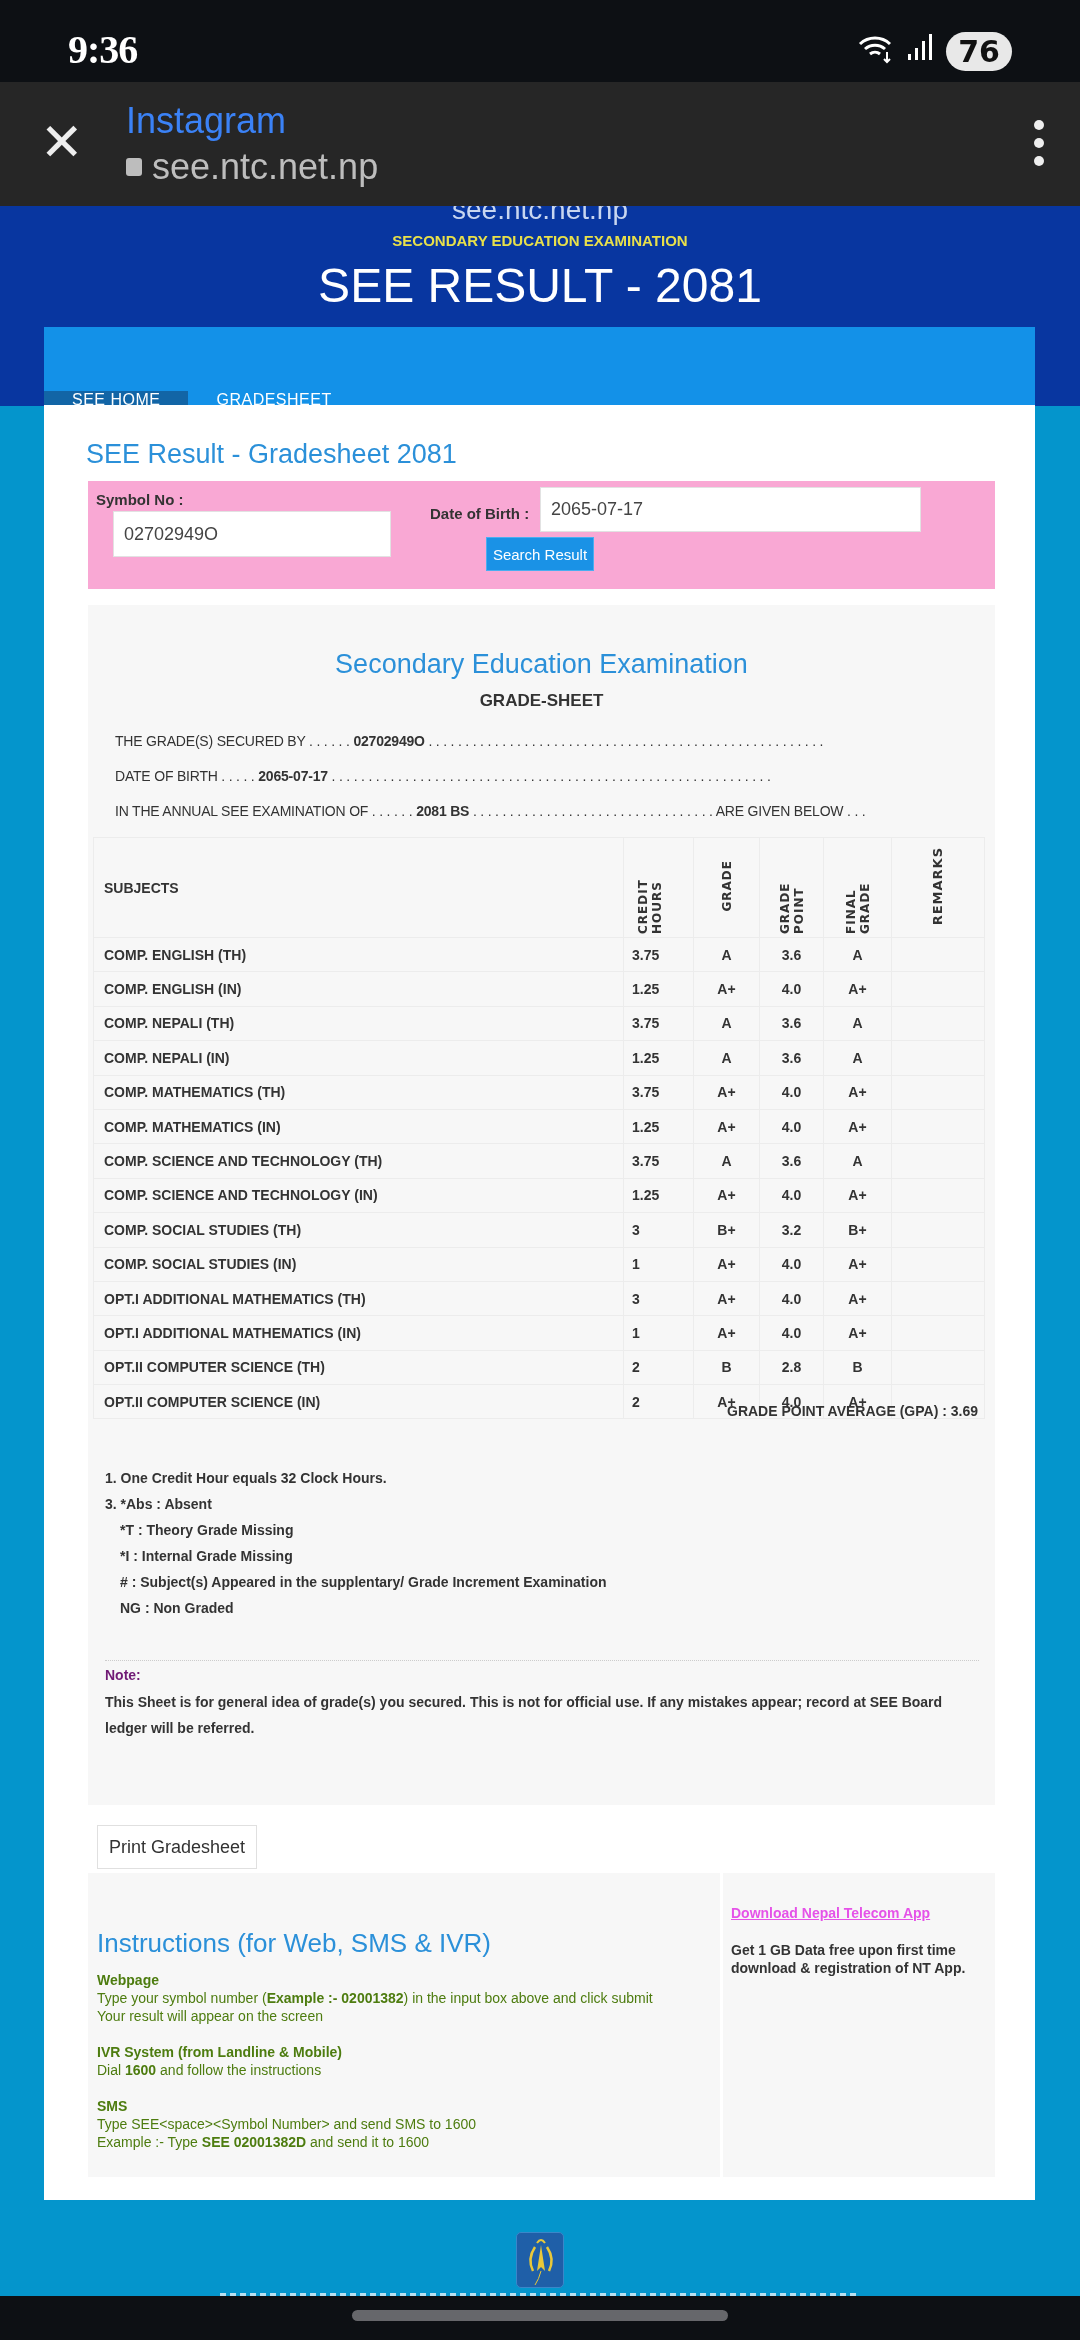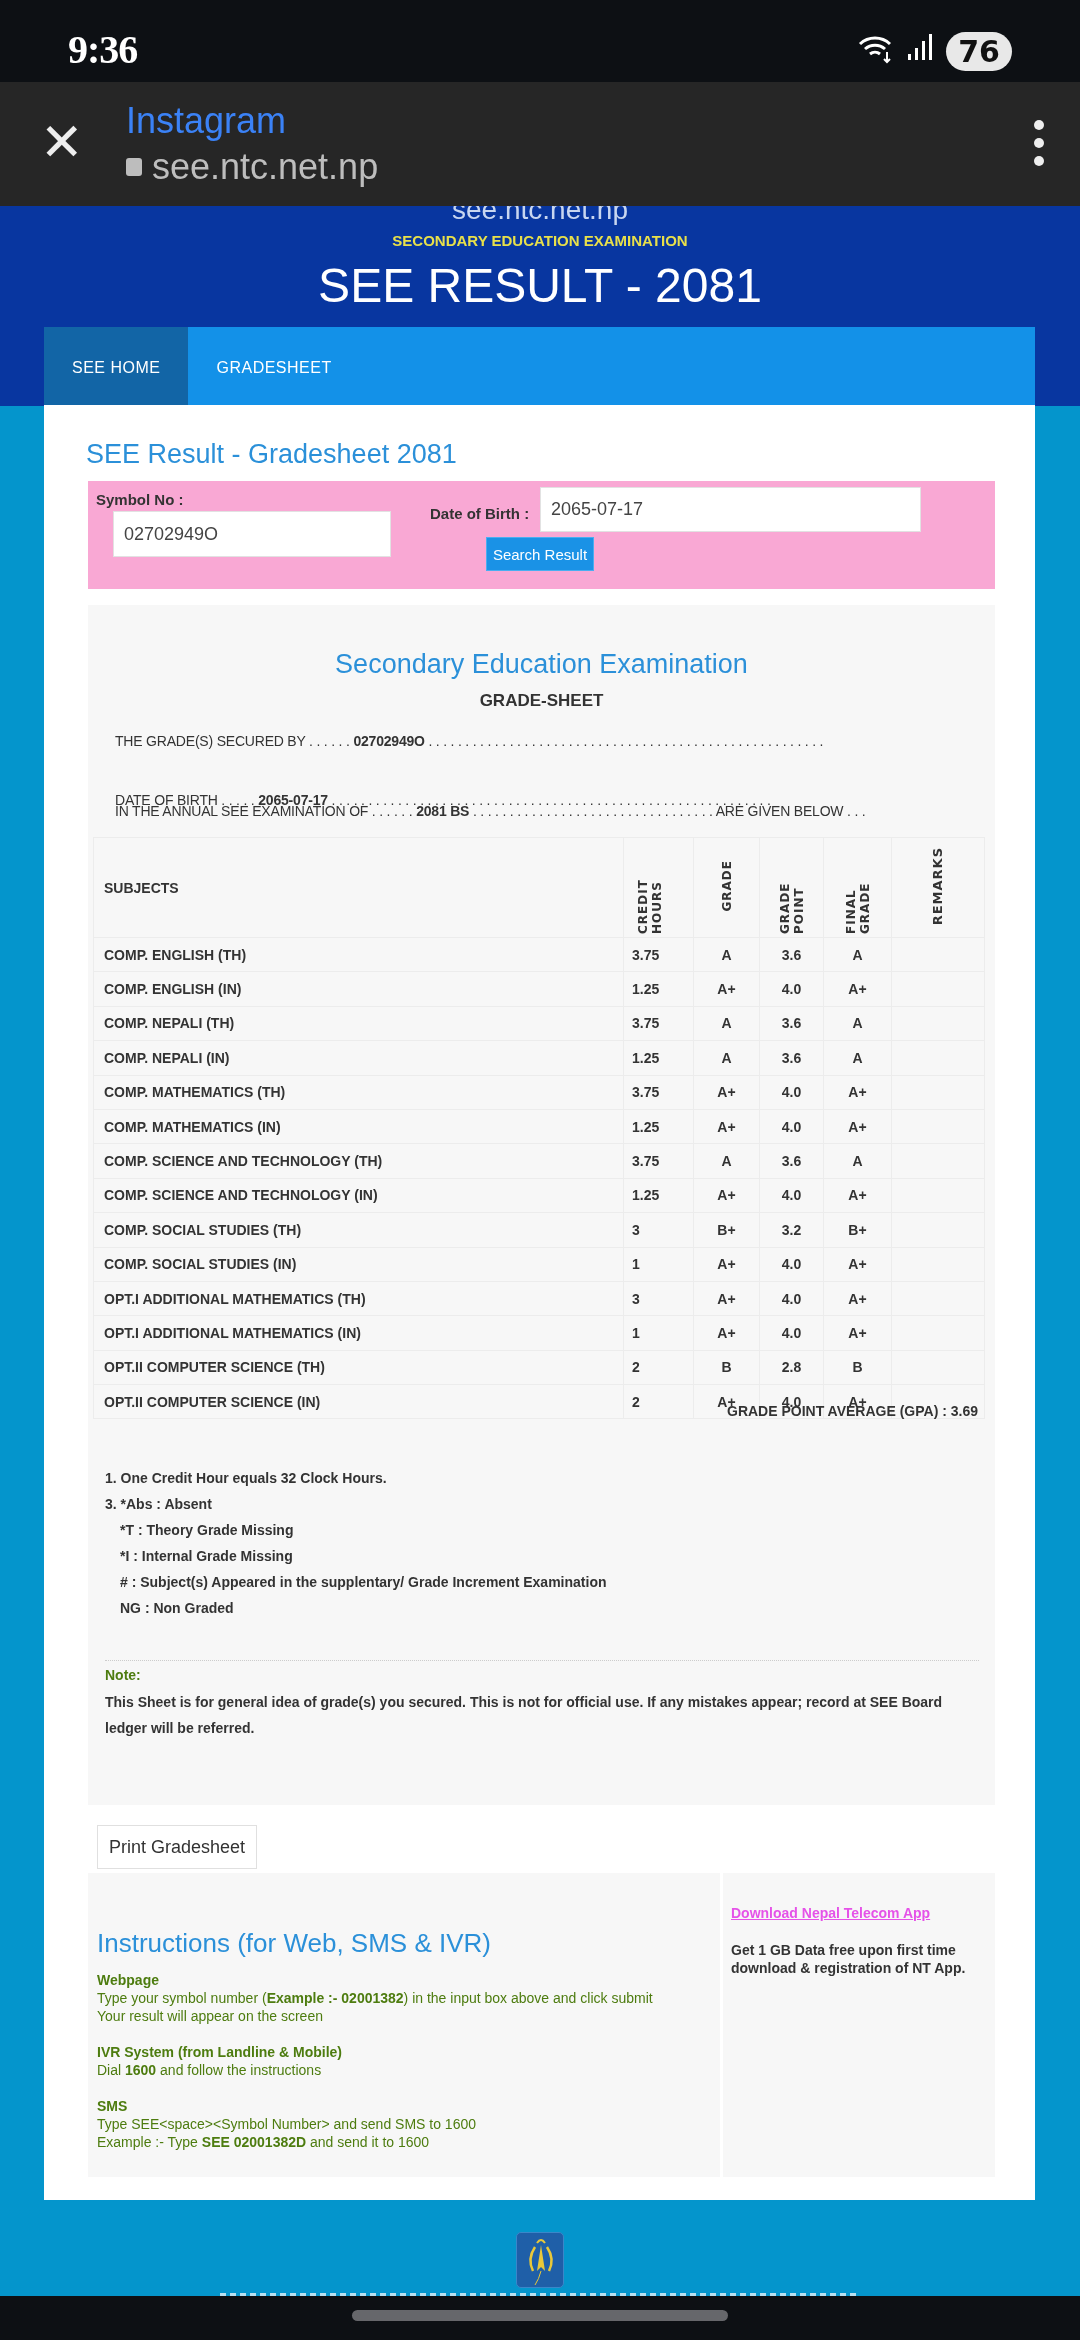--- a/index.html
+++ b/index.html
@@ -21,21 +21,21 @@
   .kebab { position: absolute; right: 36px; top: 38px; display: flex; flex-direction: column; gap: 8px; }
   .kebab span { width: 10px; height: 10px; background: #eee; border-radius: 50%; }
 
   
   .site-header { position: absolute; top: 206px; left: 0; width: 1080px; height: 200px; background: #0836a0; text-align: center; color: #fff; overflow: hidden; }
   .site-domain { position: absolute; top: -12px; width: 100%; font-size: 28px; color: #c8d6f0; }
   .site-sub { position: absolute; top: 26px; width: 100%; font-size: 15px; font-weight: bold; color: #e8e04a; }
   .site-title { position: absolute; top: 52px; width: 100%; font-size: 48px; color: #fff; }
 
   
-  .nav { position: absolute; top: 327px; left: 44px; width: 991px; height: 82px; background: #1391e8; display: flex; }
+  .nav { position: absolute; top: 327px; left: 44px; width: 991px; height: 82px; background: #1391e8; display: flex; align-items: flex-end; }
   .nav-item { color: #fff; font-size: 16px; letter-spacing: 0.5px; display: flex; align-items: center; padding: 0 28px; }
   .nav-item.active { background: #1265a6; }
 
   
   .main { position: absolute; top: 405px; left: 44px; width: 991px; height: 1795px; background: #fff; }
   .page-title { position: absolute; left: 42px; top: 34px; font-size: 27px; color: #2b90d9; }
 
   .form-box { position: absolute; left: 44px; top: 76px; width: 907px; height: 108px; background: #f9a8d4; }
   .lbl { position: absolute; font-size: 15px; font-weight: bold; color: #333; }
   .inp { position: absolute; background: #fff; border: 1px solid #e2e2e2; font-size: 18px; color: #444; padding: 0 10px; display: flex; align-items: center; }
@@ -58,21 +58,21 @@
   .c-gp { width: 64px; text-align: center; }
   .c-fg { width: 68px; text-align: center; }
   .c-r { text-align: center; }
   .vert { writing-mode: vertical-rl; transform: rotate(180deg); display: inline-block; font-family: "DejaVu Sans", sans-serif; font-size: 12px; line-height: 14px; letter-spacing: 1px; text-align: left; }
   th.c-ch .vert { margin-left: 4px; }
 
   .gpa { position: absolute; right: 17px; top: 798px; font-size: 14px; font-weight: bold; color: #333; }
   .legend { position: absolute; left: 17px; top: 860px; font-size: 14px; color: #333; font-weight: bold; line-height: 26px; }
   .legend .ind { padding-left: 15px; }
   .divider { position: absolute; left: 17px; top: 1055px; width: 874px; border-top: 1px dotted #ccc; }
-  .note-h { position: absolute; left: 17px; top: 1062px; font-size: 14px; font-weight: bold; color: #4d7c0f; }
+  .note-h { position: absolute; left: 17px; top: 1062px; font-size: 14px; font-weight: bold; color: #701a75; }
   .note-t { position: absolute; left: 17px; top: 1084px; width: 880px; font-size: 14px; font-weight: bold; color: #333; line-height: 26px; }
 
   .btn-print { position: absolute; left: 53px; top: 1420px; width: 160px; height: 44px; border: 1px solid #e0e0e0; background: #fff; font-size: 18px; color: #333; display: flex; align-items: center; justify-content: center; }
 
   .instr { position: absolute; left: 44px; top: 1468px; width: 632px; height: 304px; background: #f7f7f7; }
   .instr-title { position: absolute; left: 9px; top: 55px; font-size: 26px; color: #2b90d9; }
   .instr-body { position: absolute; left: 9px; top: 98px; font-size: 14px; color: #4d7c0f; line-height: 18px; }
   .instr-body .h { font-weight: bold; }
   .instr-body .gap { height: 18px; }
   .app-box { position: absolute; left: 679px; top: 1468px; width: 272px; height: 304px; background: #f7f7f7; }
@@ -143,21 +143,21 @@
     <div class="btn-search">Search Result</div>
   </div>
 
   <div class="sheet">
     <div class="sheet-title">Secondary Education Examination</div>
     <div class="sheet-sub">GRADE-SHEET</div>
 
     <div class="info-line" style="top:128px;">
       <span>THE GRADE(S) SECURED BY . . . . . . </span><b>02702949O</b><span> . . . . . . . . . . . . . . . . . . . . . . . . . . . . . . . . . . . . . . . . . . . . . . . . . . . . . .</span>
     </div>
-    <div class="info-line" style="top:163px;margin-top:24px;">
+    <div class="info-line" style="top:163px;">
       <span>DATE OF BIRTH . . . . . </span><b>2065-07-17</b><span> . . . . . . . . . . . . . . . . . . . . . . . . . . . . . . . . . . . . . . . . . . . . . . . . . . . . . . . . . . . .</span>
     </div>
     <div class="info-line" style="top:198px;">
       <span>IN THE ANNUAL SEE EXAMINATION OF . . . . . . </span><b>2081 BS</b><span> . . . . . . . . . . . . . . . . . . . . . . . . . . . . . . . . . ARE GIVEN BELOW . . .</span>
     </div>
 
     <table class="grades">
       <thead>
         <tr>
           <th class="c-sub">SUBJECTS</th>

